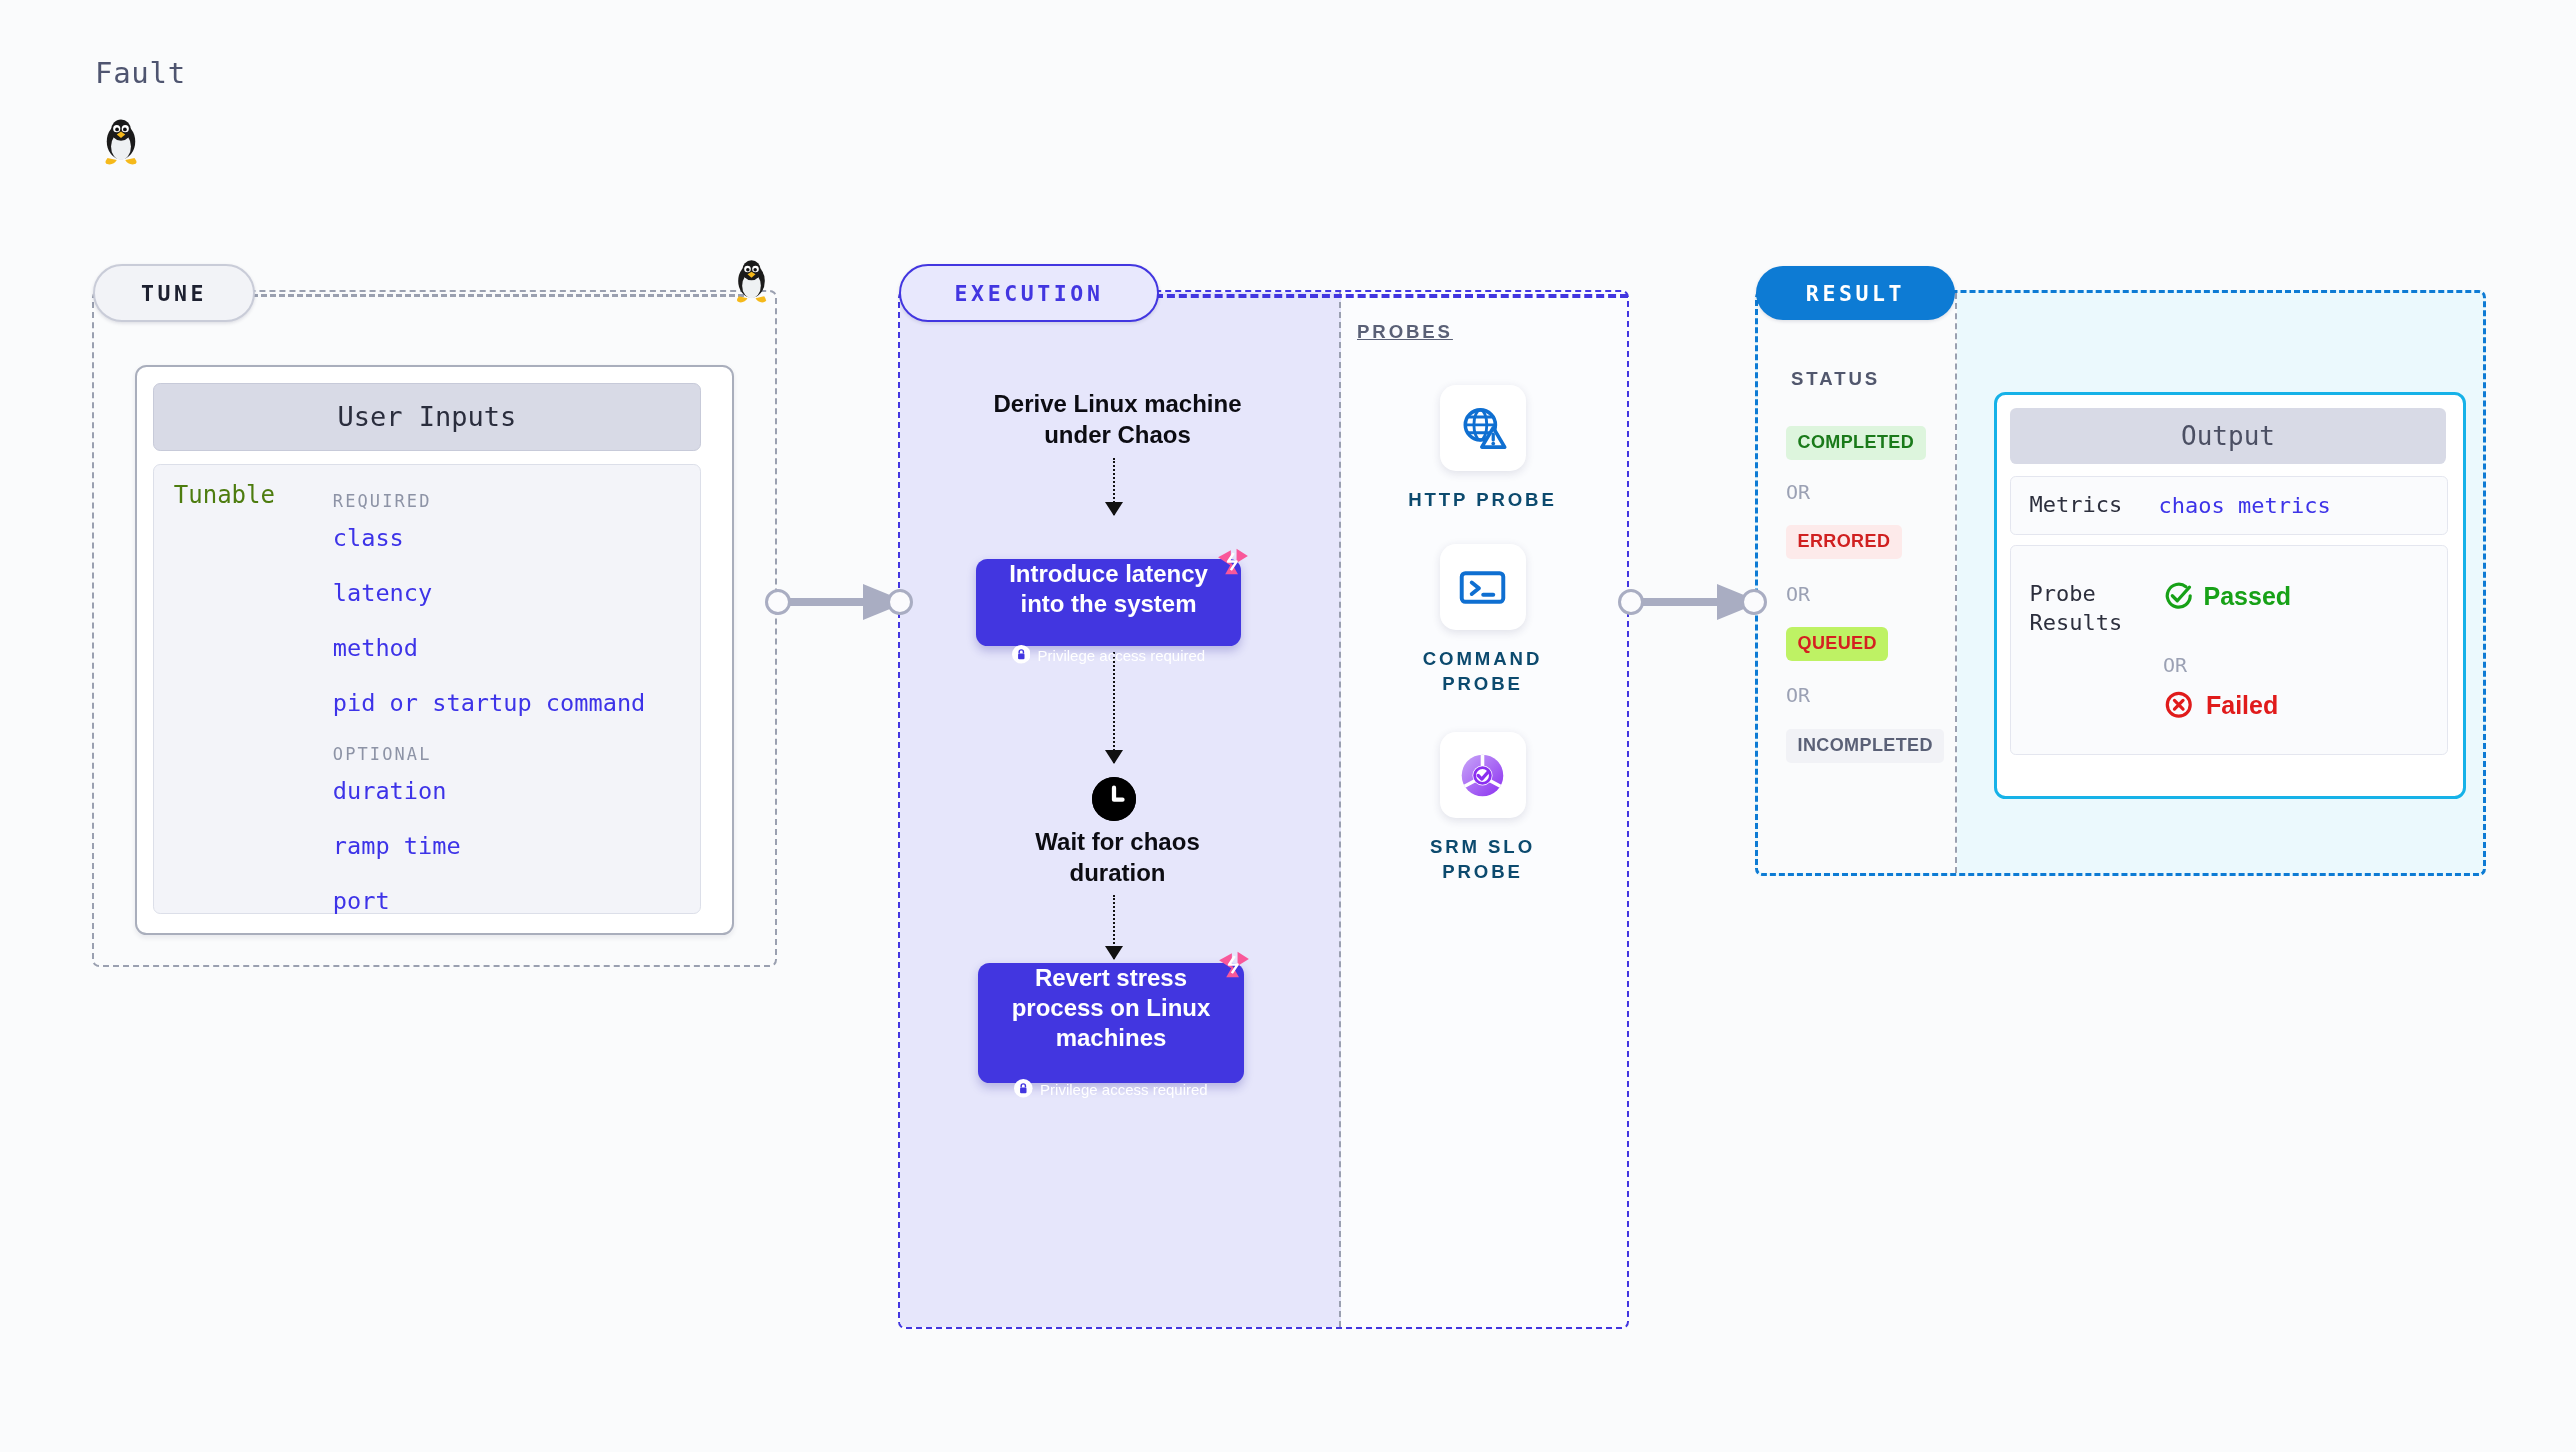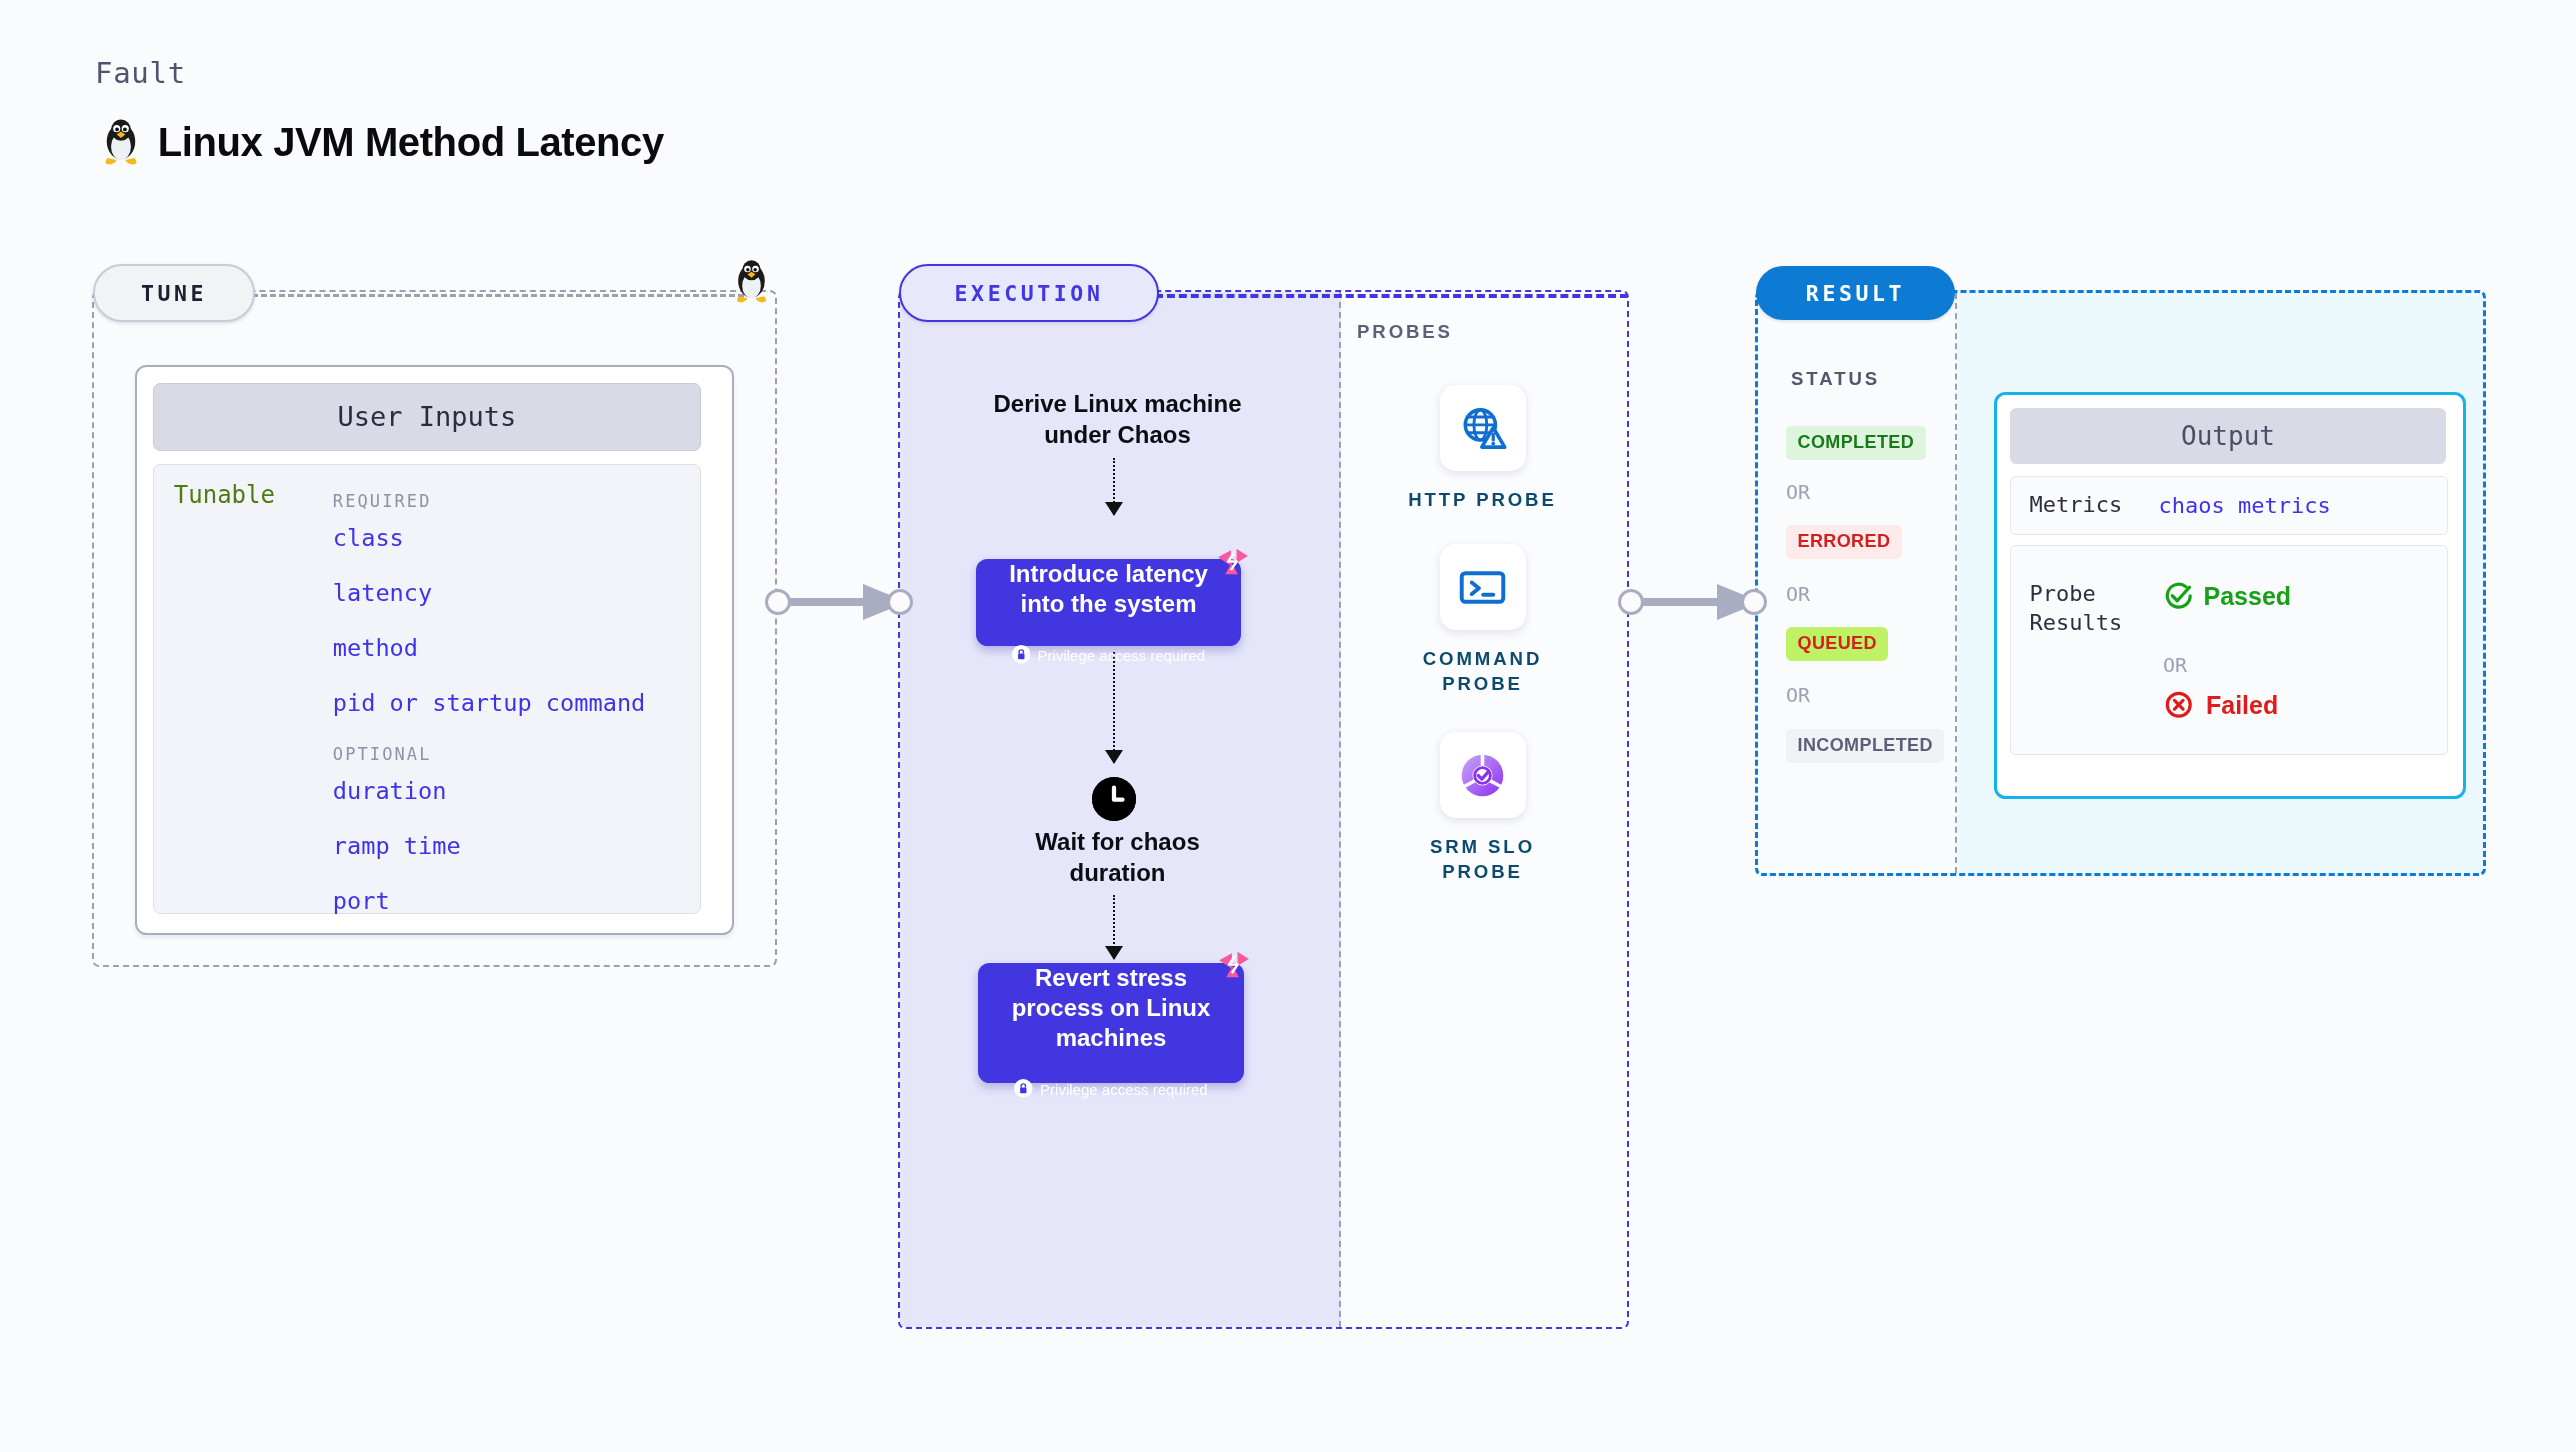--- a/index.html
+++ b/index.html
@@ -125,21 +125,21 @@
   .harness-logo{position:absolute;z-index:5;}
 
   #clock-icon{
     position:absolute;left:1092px;top:777px;width:44px;height:44px;
     border-radius:50%;background:#000;z-index:4;
   }
 
   
   #probes-lbl{
     position:absolute;left:1357px;top:321px;
-    font-size:18.6px;font-weight:700;color:#5a6076;letter-spacing:2.9px;
+    font-size:18.6px;font-weight:700;color:#5a6076;letter-spacing:2.9px;text-decoration:underline;
   }
   .probe{position:absolute;width:165px;text-align:center;}
   .probe .tile{
     width:86px;height:86px;margin:0 auto;background:#fff;border-radius:15.8px;
     box-shadow:0 2.9px 8.6px rgba(40,40,90,.12);
     display:flex;align-items:center;justify-content:center;
   }
   .probe .cap{
     margin-top:15.8px;font-size:18.6px;font-weight:700;color:#0c4a6e;
     letter-spacing:2.9px;line-height:1.35;
@@ -213,21 +213,20 @@
       <ellipse cx="29" cy="17" rx="14" ry="15" fill="#1b1b1b"></ellipse>
       <circle cx="23" cy="15" r="5" fill="#fff"></circle>
         <circle cx="35" cy="15" r="5" fill="#fff"></circle>
       <circle cx="23.5" cy="16" r="2.6" fill="#101010"></circle>
         <circle cx="34.5" cy="16" r="2.6" fill="#101010"></circle>
       <path d="M23 23 L29 19 L35 23 L29 28 Z" fill="#f5b91b"></path>
       <path d="M10 56 q-6 8 1 9 q8 1 12-6 z" fill="#f5b91b"></path>
       <path d="M48 56 q6 8 -1 9 q-8 1 -12-6 z" fill="#f5b91b"></path>
     </svg>
   </span>
-  <span id="hdr-title">Linux JVM Method Latency</span>
 </div>
 
 <div id="tune-dash-line"></div>
 <div id="tune-penguin">
   <svg width="39" height="44" viewBox="0 0 58 66">
     <ellipse cx="29" cy="33" rx="20" ry="25" fill="#1b1b1b"></ellipse>
     <ellipse cx="29" cy="40" rx="14" ry="19" fill="#eef1f3"></ellipse>
     <ellipse cx="29" cy="17" rx="14" ry="15" fill="#1b1b1b"></ellipse>
     <circle cx="23" cy="15" r="5" fill="#fff"></circle>
       <circle cx="35" cy="15" r="5" fill="#fff"></circle>

